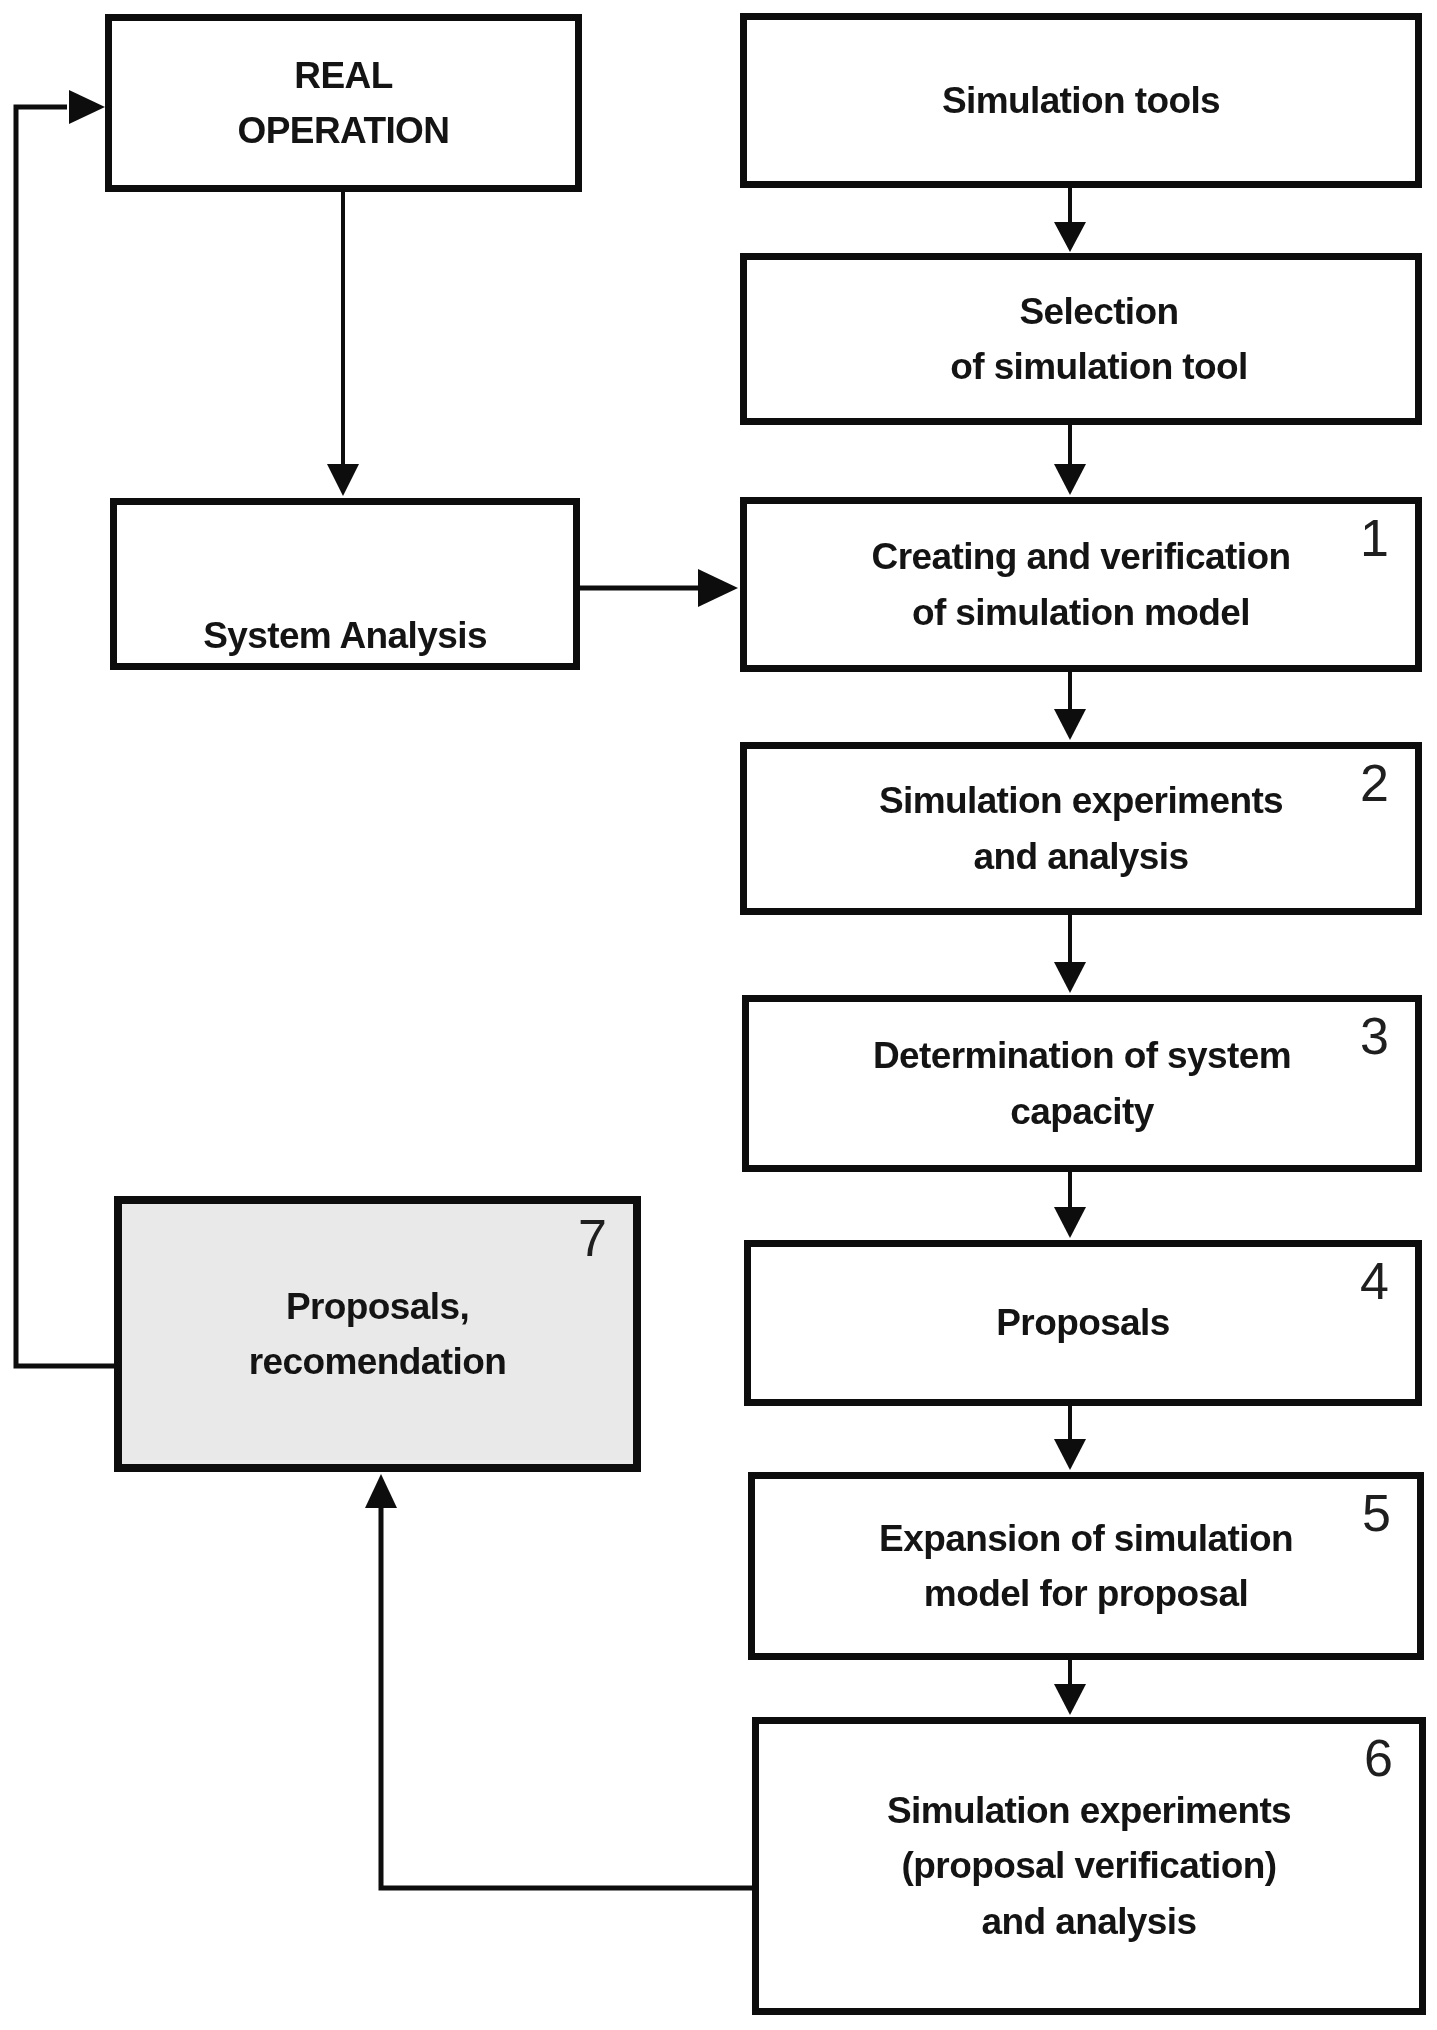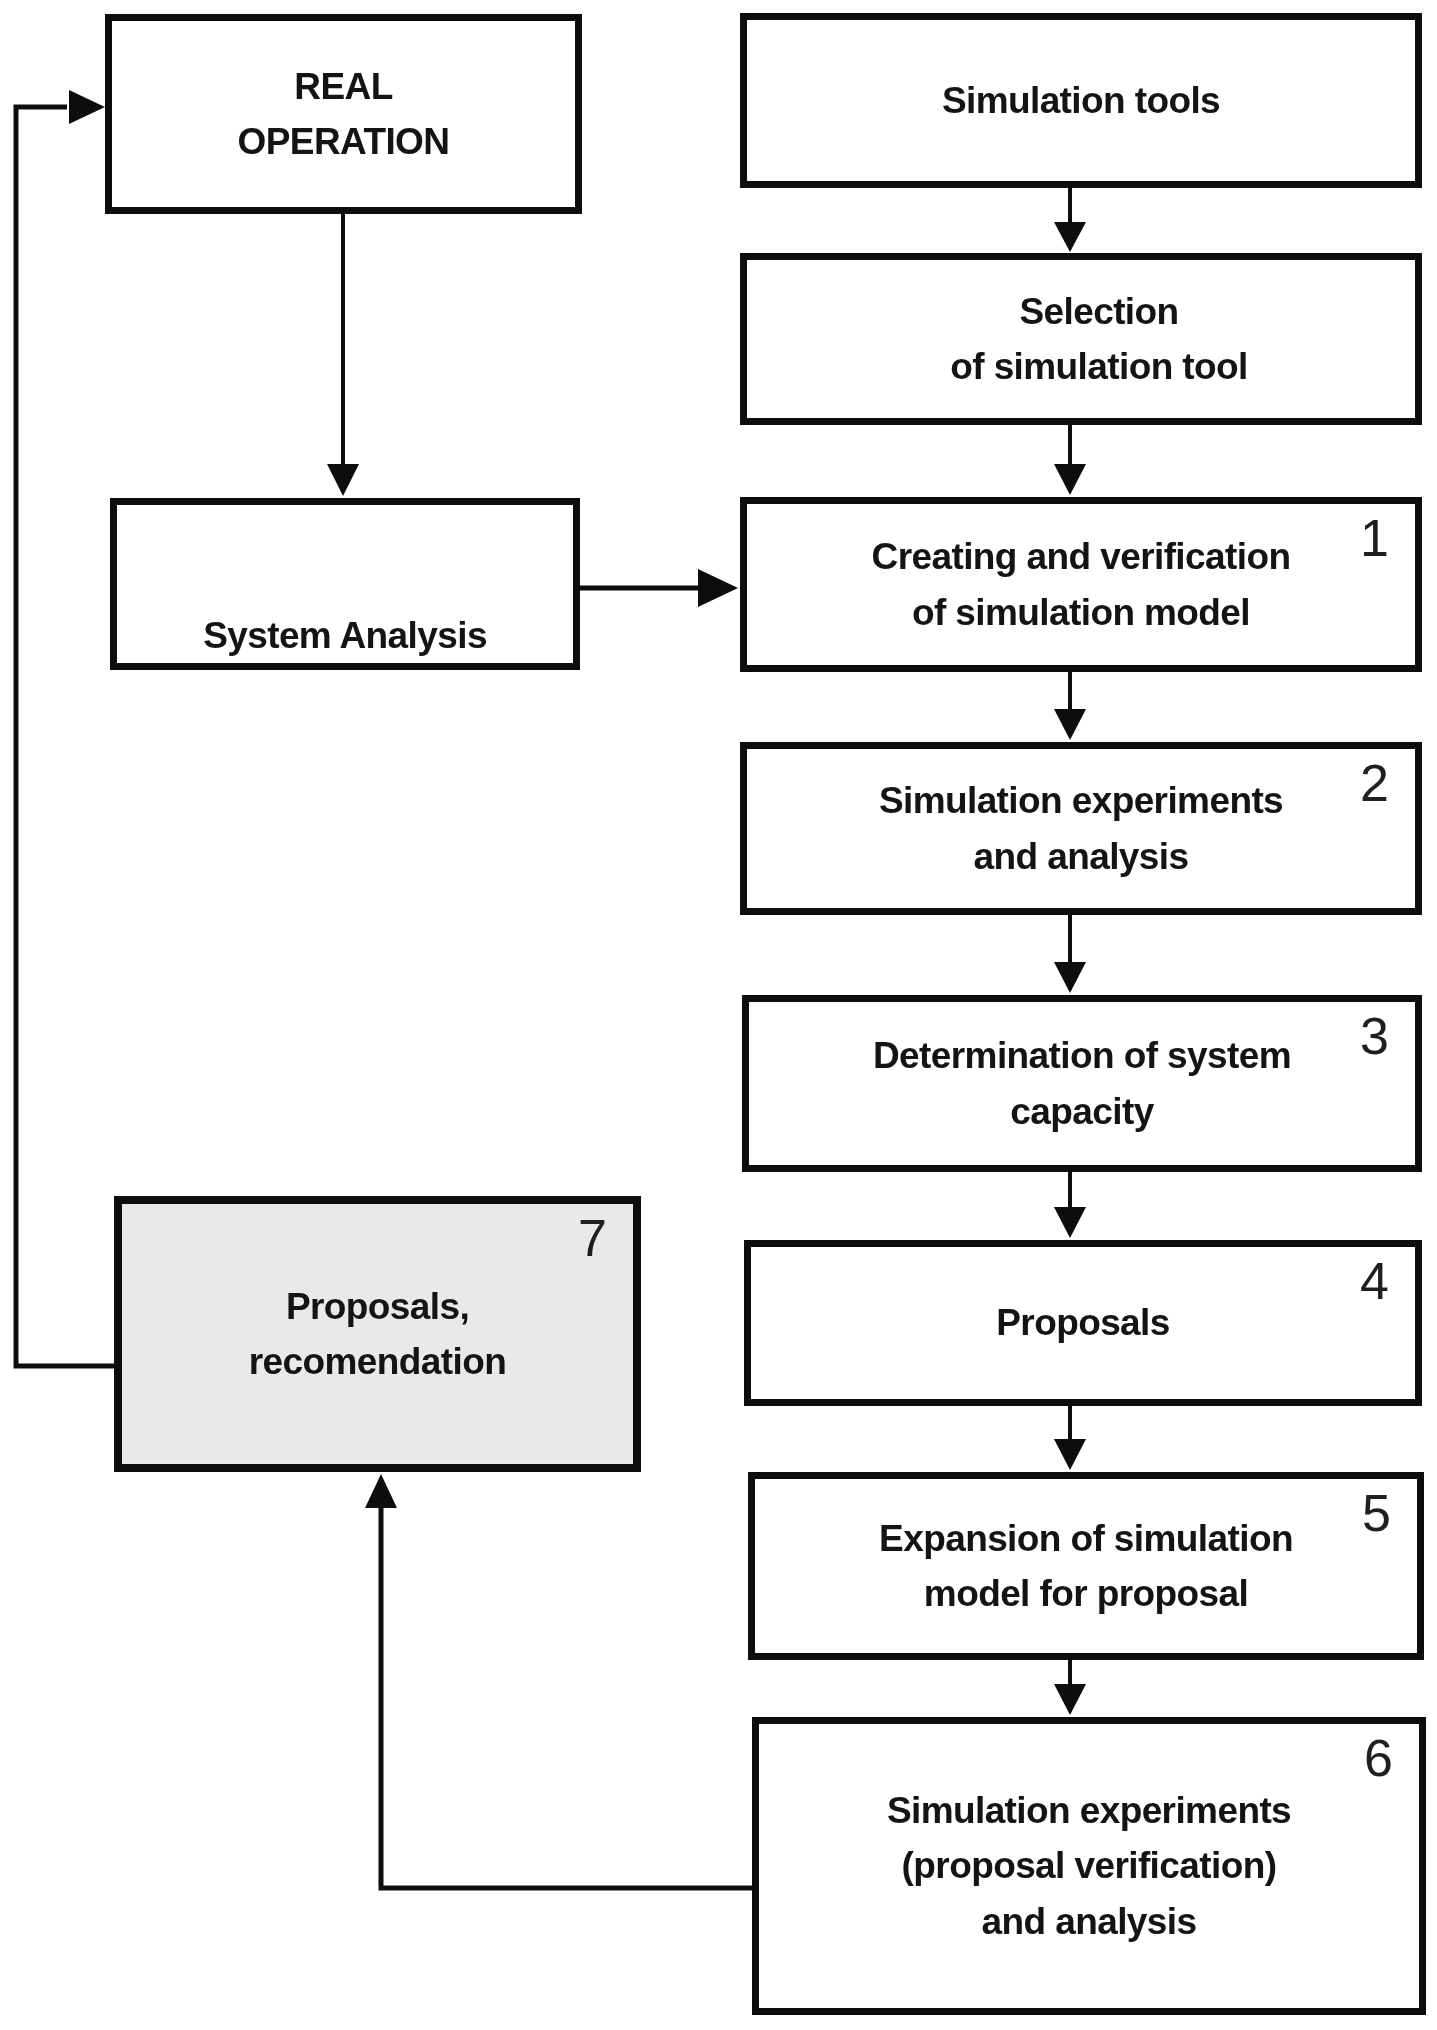--- a/index.html
+++ b/index.html
@@ -65,21 +65,21 @@
       <polygon points="1070,740 1054,709 1086,709"></polygon>
       <polygon points="1070,993 1054,962 1086,962"></polygon>
       <polygon points="1070,1238 1054,1207 1086,1207"></polygon>
       <polygon points="1070,1470 1054,1439 1086,1439"></polygon>
       <polygon points="1070,1715 1054,1684 1086,1684"></polygon>
       <polygon points="381,1474 365,1508 397,1508"></polygon>
       <polygon points="105,107 69,90 69,124"></polygon>
     </g>
   </svg>
 
-  <div class="node" style="left:105px;top:14px;width:477px;height:200px;">
+  <div class="node" style="left:105px;top:14px;width:477px;height:178px;">
     <span class="label">REAL
 OPERATION</span>
   </div>
 
   <div class="node" style="left:110px;top:498px;width:470px;height:172px;align-items:flex-end;">
     <span class="label">System Analysis</span>
   </div>
 
   <div class="node gray" style="left:114px;top:1196px;width:527px;height:276px;border-width:8px;">
     <span class="num">7</span>

